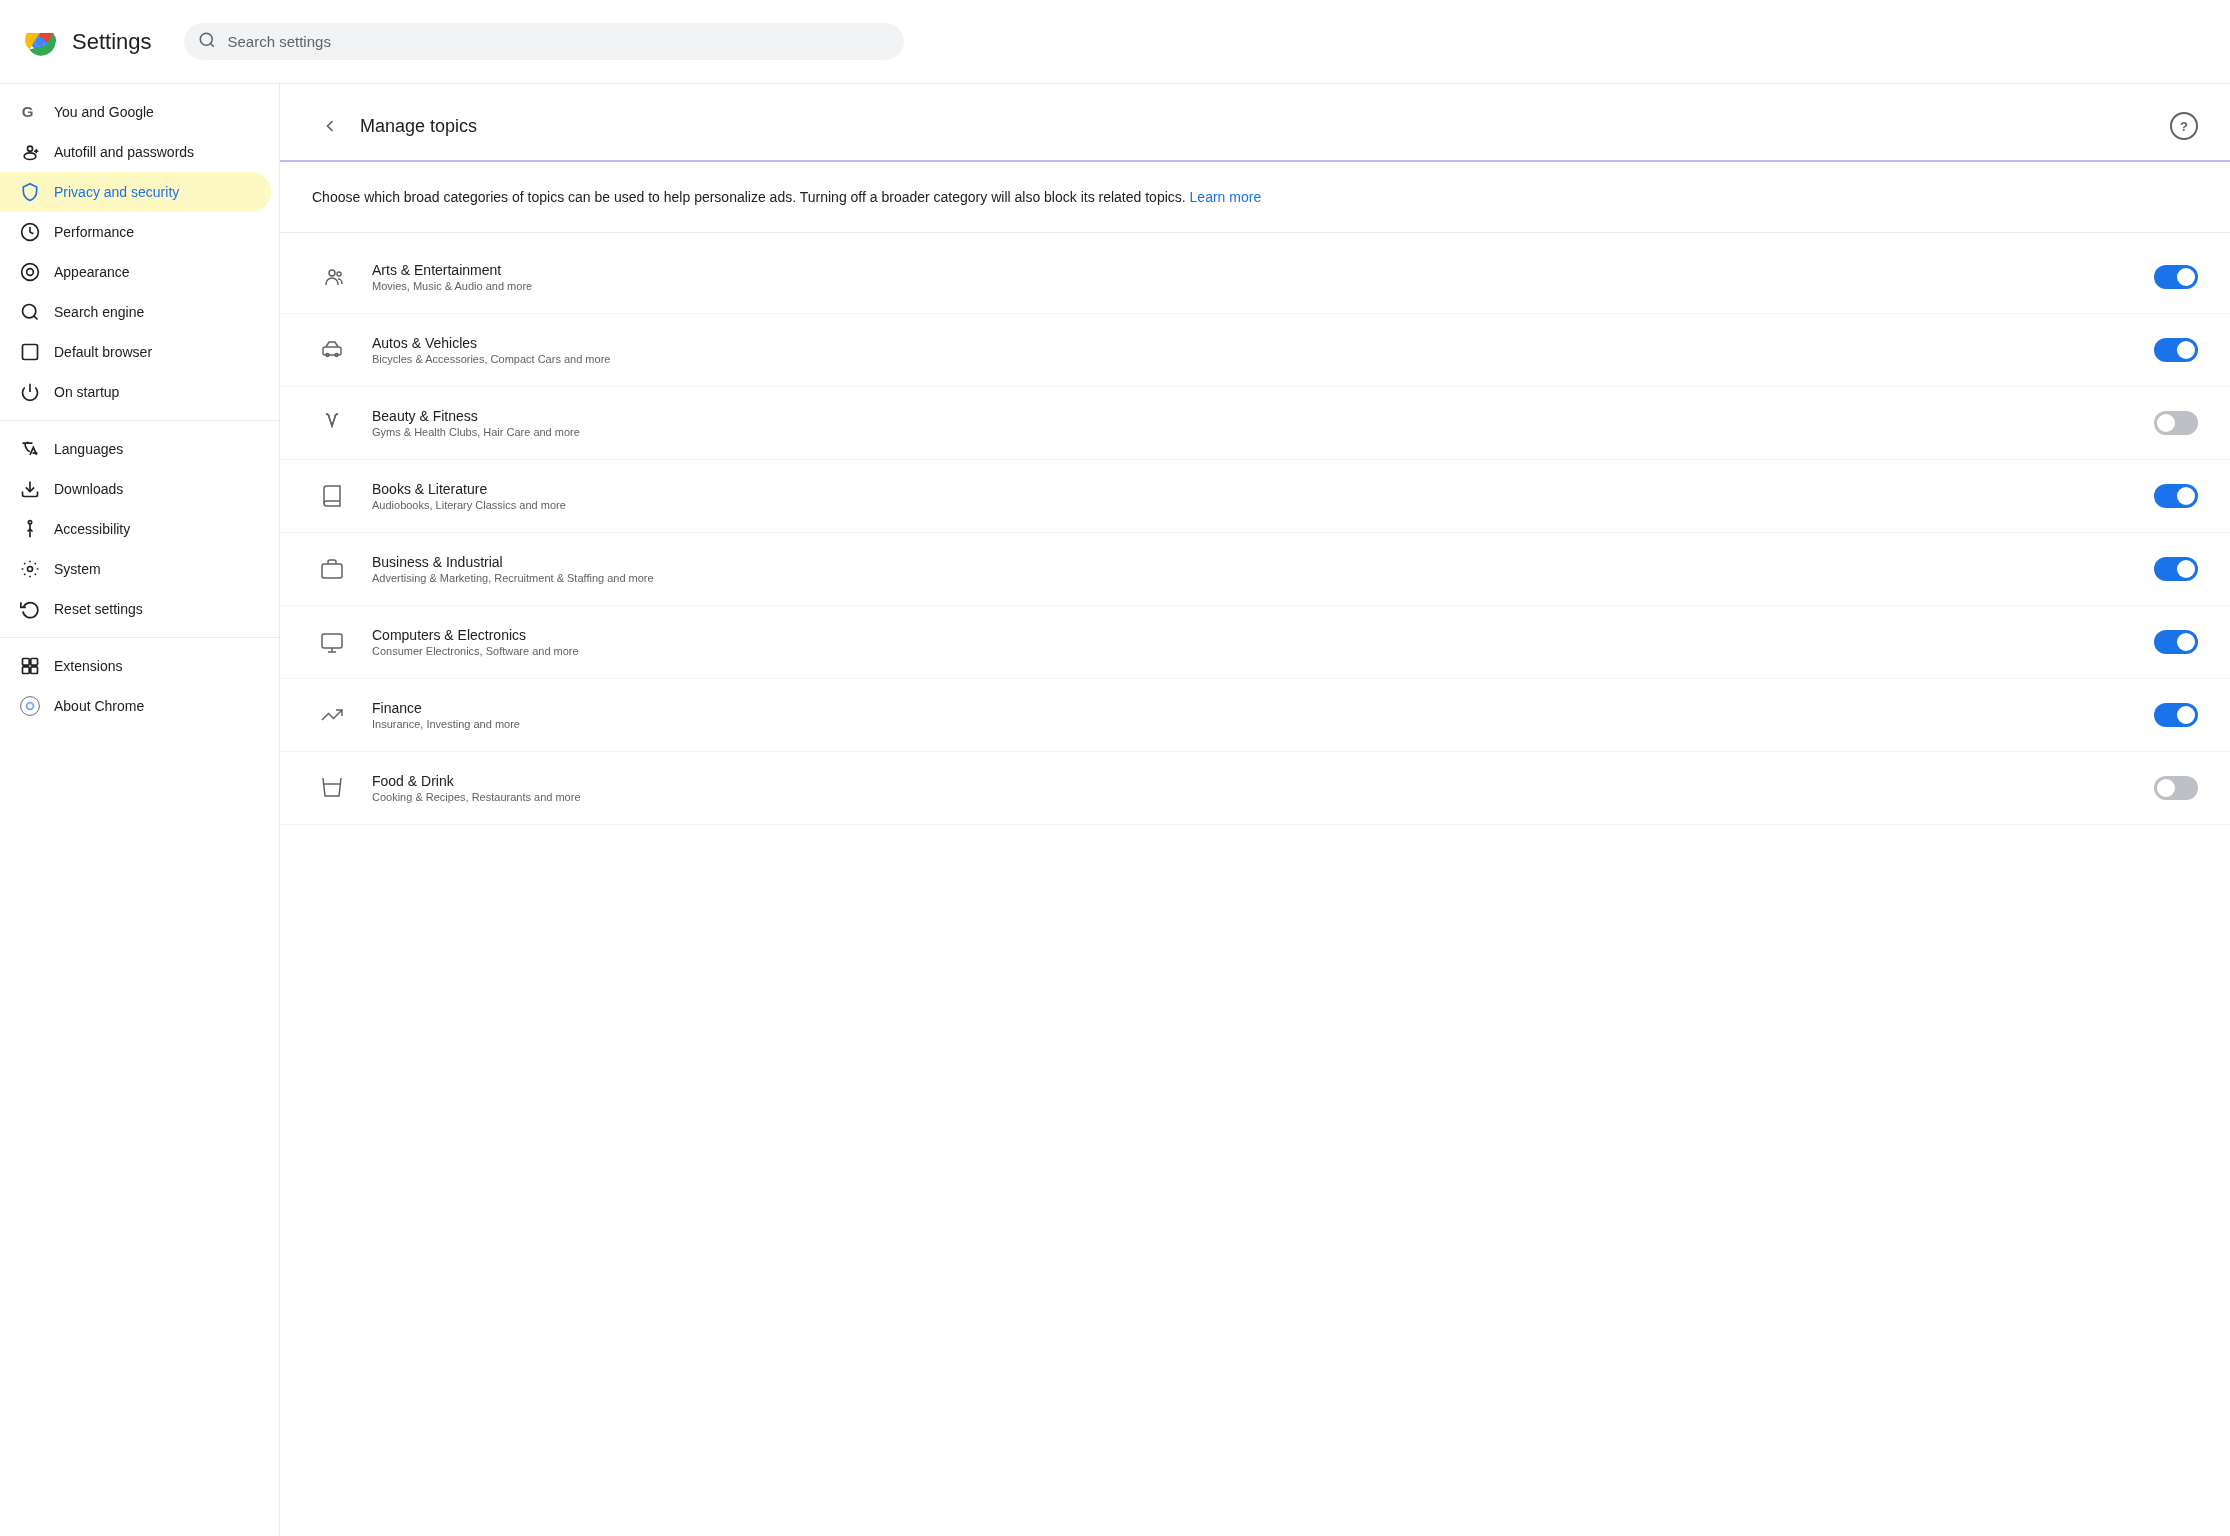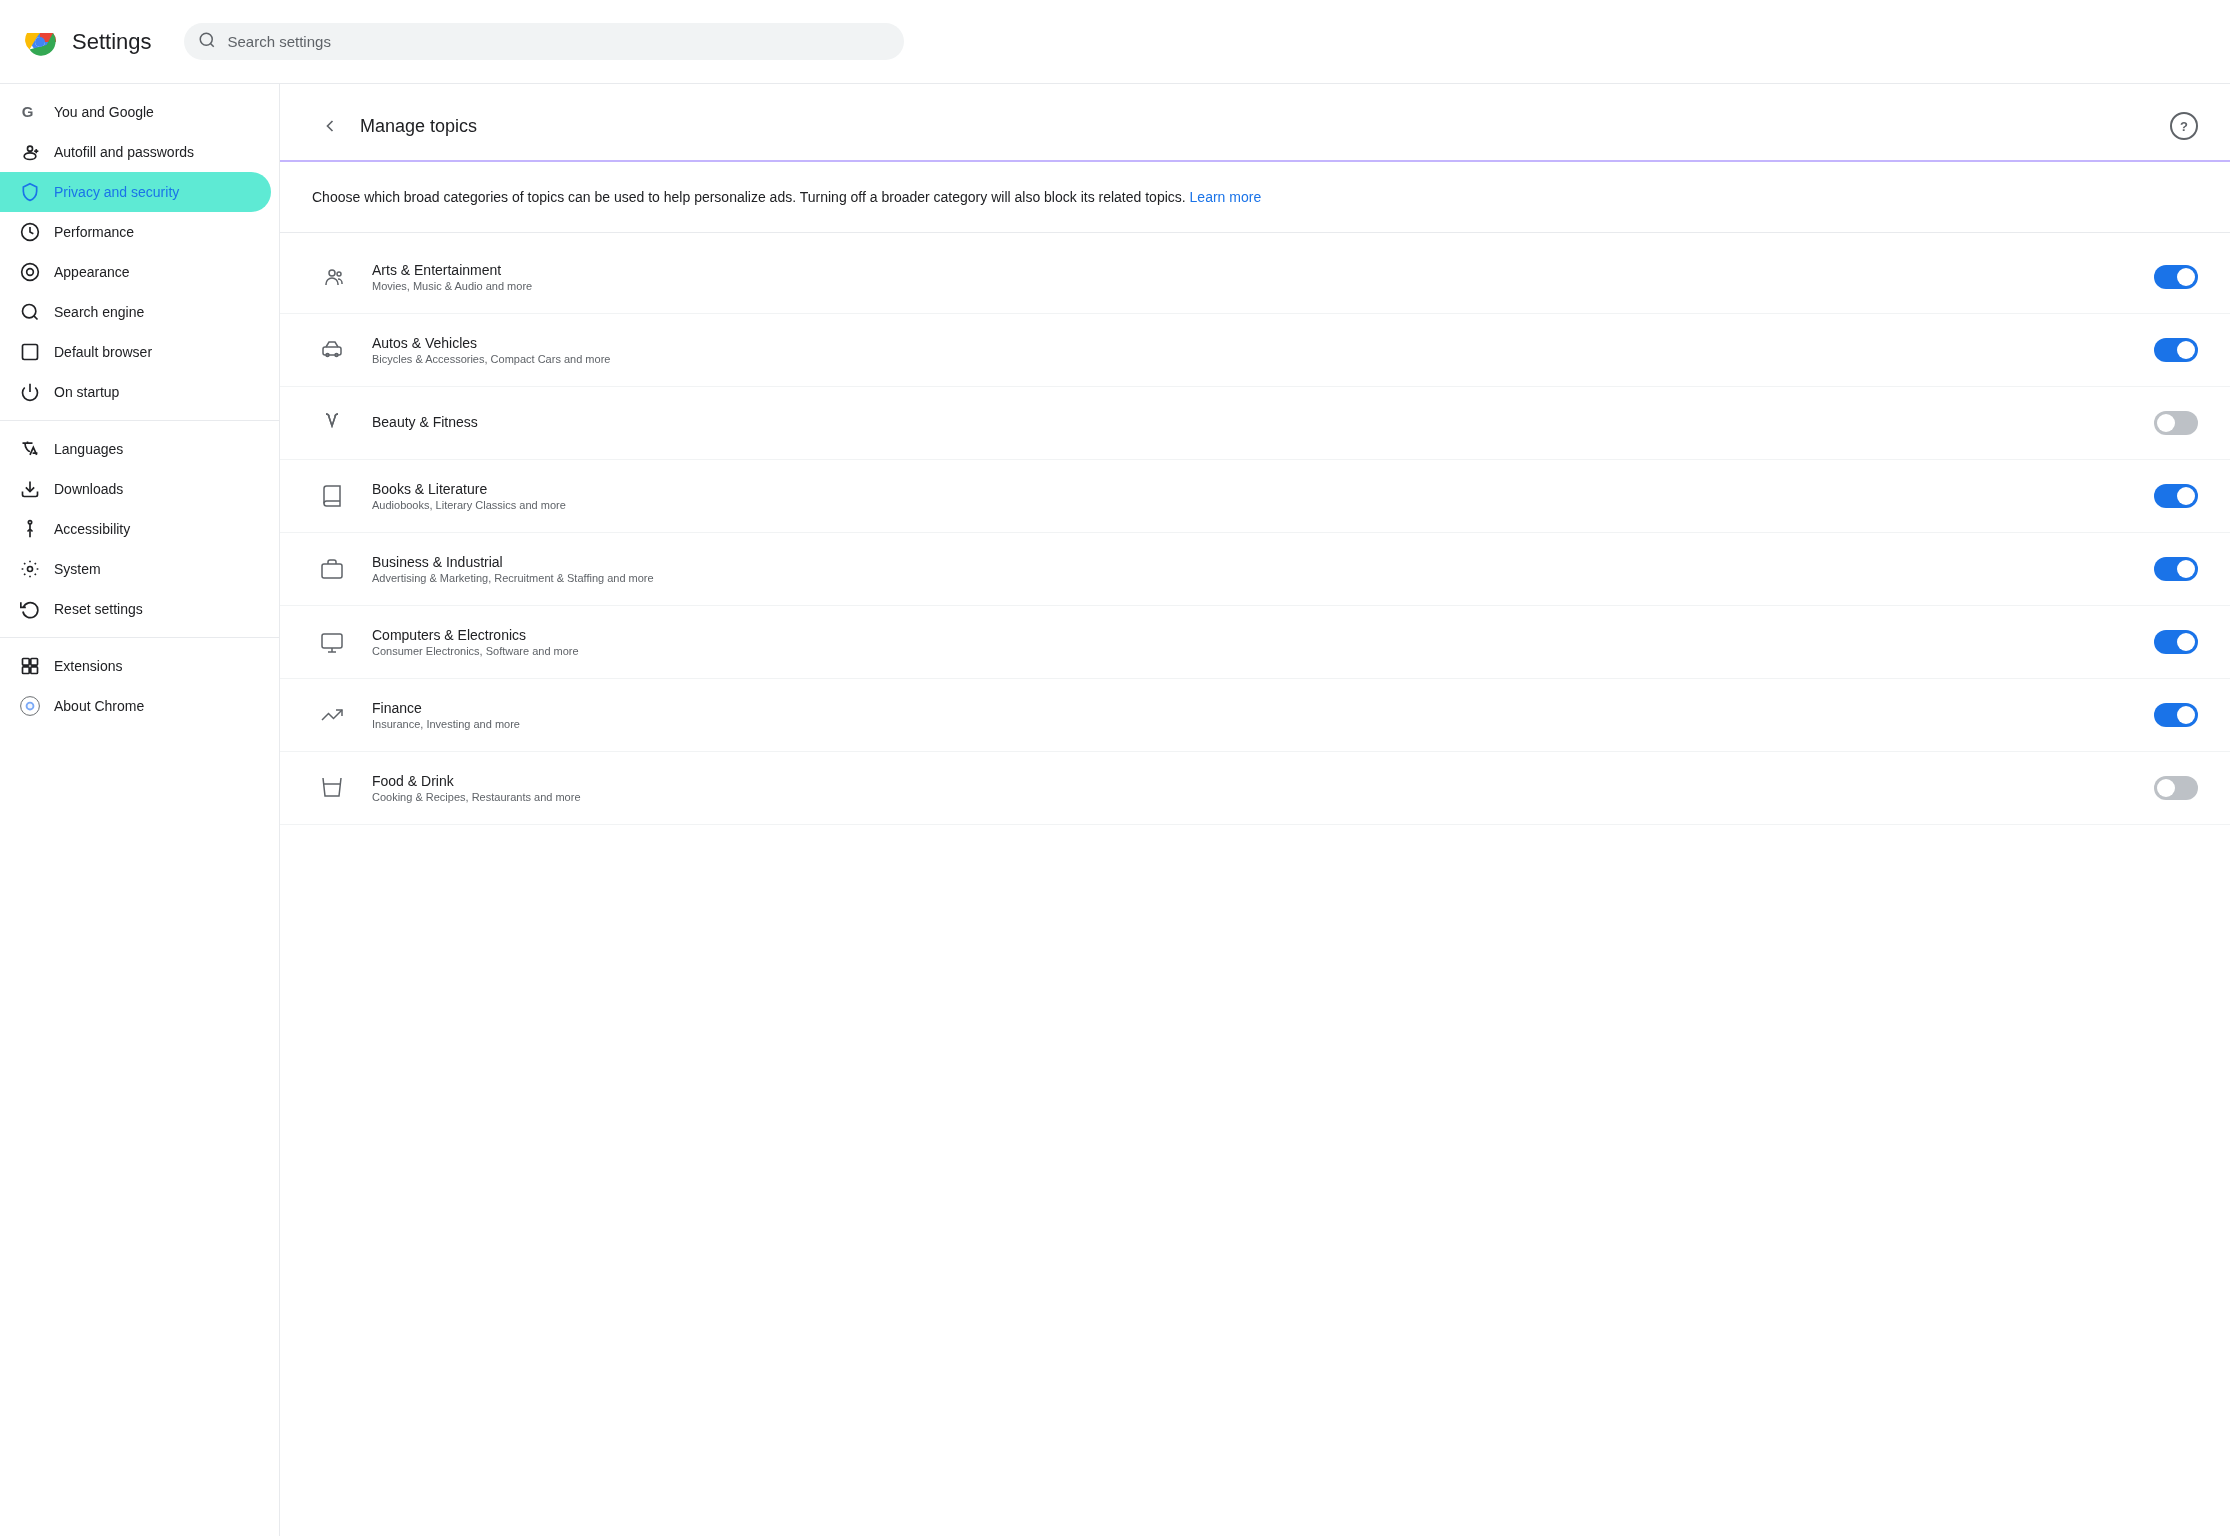--- a/index.html
+++ b/index.html
@@ -70,21 +70,21 @@
       padding: 10px 20px;
       gap: 14px;
       cursor: pointer;
       border-radius: 0 24px 24px 0;
       margin-right: 8px;
       color: #202124;
       font-size: 14px;
     }
 
     .sidebar-item.active {
-      background: #5eead4;
+      background: #fef9c3;
       color: #1a73e8;
       font-weight: 500;
     }
 
     .sidebar-item .icon {
       width: 20px;
       height: 20px;
       display: flex;
       align-items: center;
       justify-content: center;
@@ -452,20 +452,21 @@
         </div>
         <div class="topic-item">
           <div class="topic-icon">
             <svg width="24" height="24" viewBox="0 0 24 24" fill="none" stroke="#5f6368" stroke-width="1.5">
               <path d="M18 3a3 3 0 0 0-3 3l-3 9-3-9a3 3 0 0 0-3-3"></path>
               <path d="M6 3a3 3 0 0 1 3 3l3 9 3-9a3 3 0 0 1 3-3"></path>
             </svg>
           </div>
           <div class="topic-text">
             <div class="topic-name">Beauty &amp; Fitness</div>
+            <div class="topic-sub">Gyms &amp; Health Clubs, Hair Care and more</div>
           </div>
           <div class="toggle off"></div>
         </div>
         <div class="topic-item">
           <div class="topic-icon">
             <svg width="24" height="24" viewBox="0 0 24 24" fill="none" stroke="#5f6368" stroke-width="1.5">
               <path d="M4 19.5A2.5 2.5 0 0 1 6.5 17H20"></path>
               <path d="M6.5 2H20v20H6.5A2.5 2.5 0 0 1 4 19.5v-15A2.5 2.5 0 0 1 6.5 2z"></path>
             </svg>
           </div>

